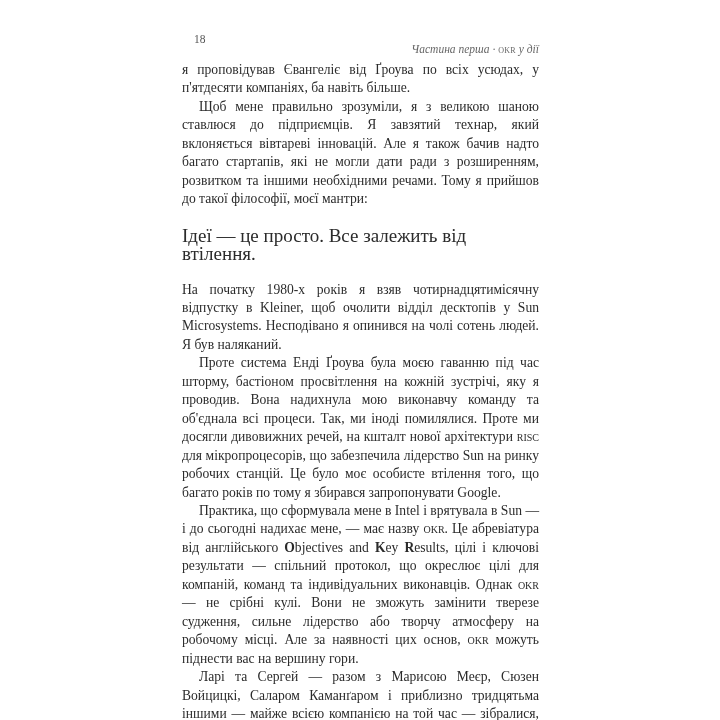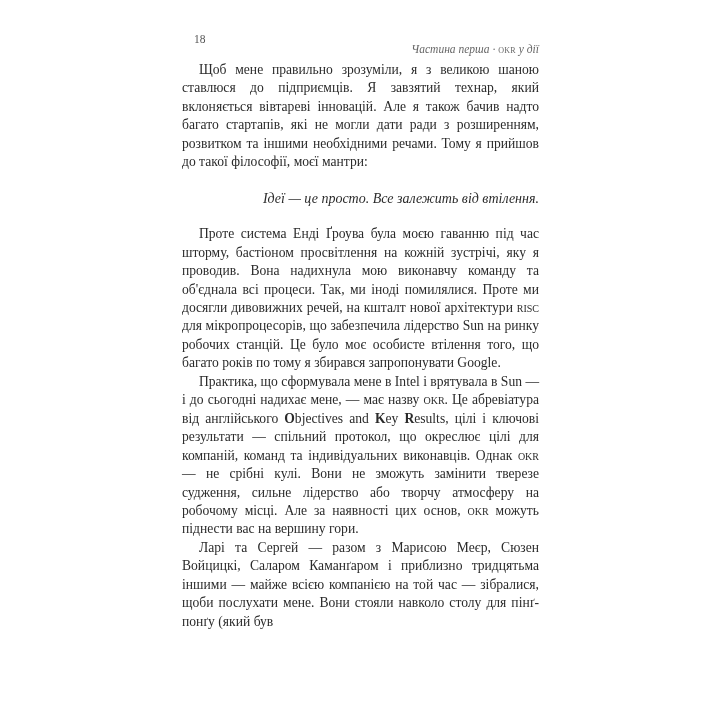--- a/index.html
+++ b/index.html
@@ -65,41 +65,42 @@
     .body-text p {
       margin: 0;
       text-indent: 17px;
       hyphens: manual;
     }
     .body-text p.no-indent {
       text-indent: 0;
     }
     .body-text p.quote {
       text-indent: 0;
-      text-align: right;
-      font-style: italic;
+      text-align: left;
       margin: 18px 0 17px 0;
-      font-size: 14px;
+      font-size: 19px;
     }
     .sc {
       font-variant: small-caps;
     }
     .bold {
       font-weight: bold;
     }
   </style>
 </head>
 <body>
 
 <div class="page">
   <div class="running-head">
     <span class="page-number">18</span>
     <span class="section-title"><span>Частина перша · </span><span class="sc">okr</span><span> у дії</span></span>
   </div>
 
   <div class="body-text">
+    <p class="no-indent">я проповідував Євангеліє від Ґроува по всіх усюдах, у п'ятдесяти компаніях, ба навіть більше.</p>
     <p>Щоб мене правильно зрозуміли, я з великою шаною ставлюся до підприємців. Я завзятий технар, який вклоняється вівтареві інновацій. Але я також бачив надто багато стартапів, які не могли дати ради з розширенням, розвитком та іншими необхідними речами. Тому я прийшов до такої філософії, моєї мантри:</p>
     <p class="quote">Ідеї — це просто. Все залежить від втілення.</p>
+    <p class="no-indent">На початку 1980-х років я взяв чотирнадцятимісячну відпустку в Kleiner, щоб очолити відділ десктопів у Sun Microsystems. Несподівано я опинився на чолі сотень людей. Я був наляканий.</p>
     <p><span>Проте система Енді Ґроува була моєю гаванню під час шторму, бастіоном просвітлення на кожній зустрічі, яку я проводив. Вона надихнула мою виконавчу команду та об'єднала всі процеси. Так, ми іноді помилялися. Проте ми досягли дивовижних речей, на кшталт нової архітектури </span><span class="sc">risc</span><span> для мікропроцесорів, що забезпечила лідерство Sun на ринку робочих станцій. Це було моє особисте втілення того, що багато років по тому я збирався запропонувати Google.</span></p>
     <p><span>Практика, що сформувала мене в Intel і врятувала в Sun — і до сьогодні надихає мене, — має назву </span><span class="sc">okr</span><span>. Це абревіатура від англійського </span><span class="bold">O</span><span>bjectives and </span><span class="bold">K</span><span>ey </span><span class="bold">R</span><span>esults, цілі і ключові результати — спільний протокол, що окреслює цілі для компаній, команд та індивідуальних виконавців. Однак </span><span class="sc">okr</span><span> — не срібні кулі. Вони не зможуть замінити тверезе судження, сильне лідерство або творчу атмосферу на робочому місці. Але за наявності цих основ, </span><span class="sc">okr</span><span> можуть піднести вас на вершину гори.</span></p>
     <p>Ларі та Сергей — разом з Марисою Меєр, Сюзен Войцицкі, Саларом Каманґаром і приблизно тридцятьма іншими — майже всією компанією на той час — зібралися, щоби послухати мене. Вони стояли навколо столу для пінґ-понґу (який був</p>
   </div>
 </div>
 
 </body></html>

